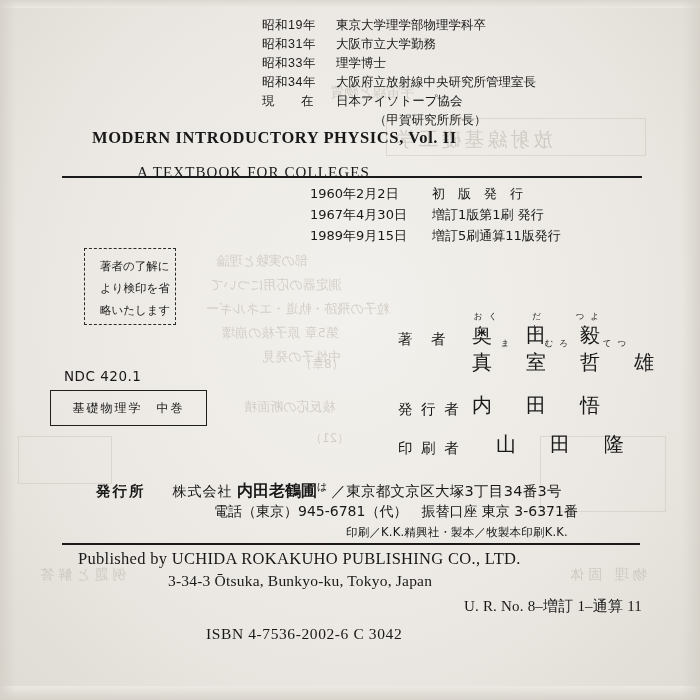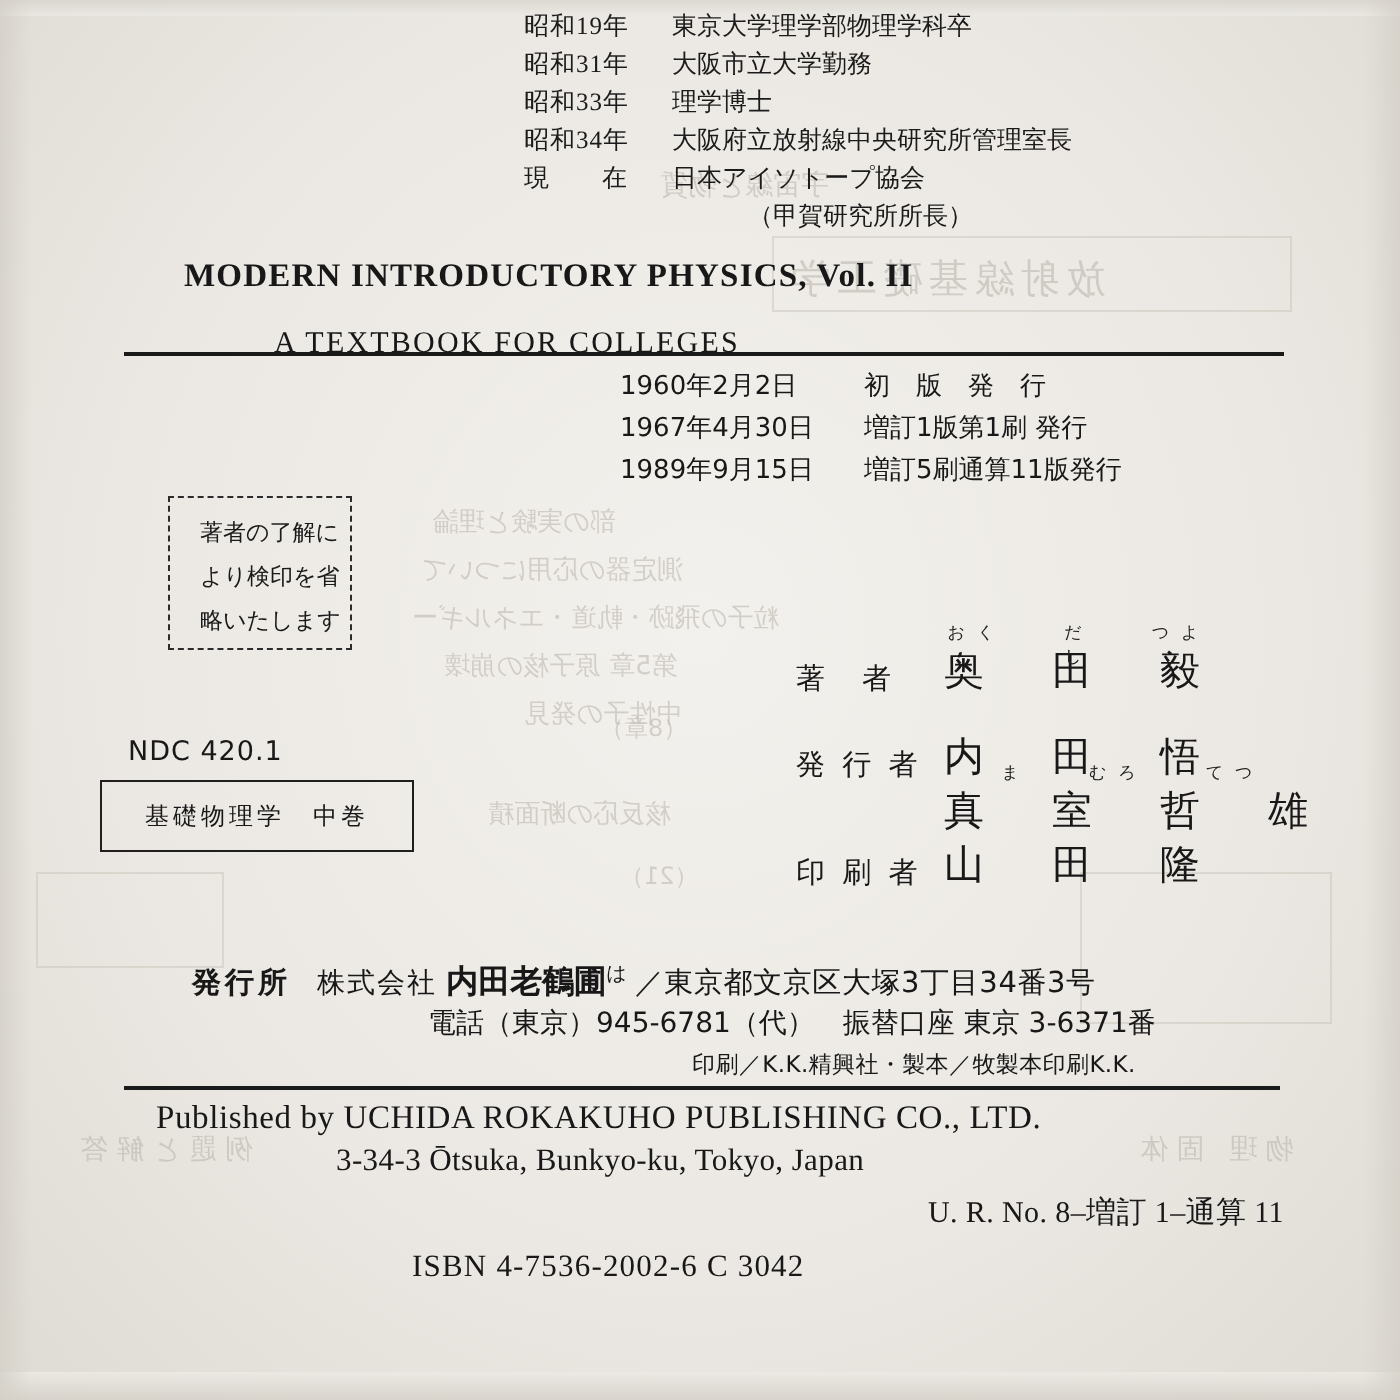--- a/index.html
+++ b/index.html
@@ -63,22 +63,22 @@
   .content {
     position: absolute;
     left: 0; top: 0;
     width: 700px; height: 700px;
   }
 
   
   .bio {
     position: absolute;
     left: 262px;
-    top: 4px;
-    font-family: Liberation Serif, serif;
+    top: 16px;
+    font-family: Liberation Sans, sans-serif;
     font-size: 12.5px;
     line-height: 19px;
     color: #1b1b1b;
   }
   .bio-row {
     display: flex;
   }
   .bio-year {
     width: 74px;
     letter-spacing: .5px;
@@ -208,21 +208,21 @@
 
   
   .pub {
     position: absolute;
     left: 96px;
     top: 480px;
     font-family: "DejaVu Sans", sans-serif;
     font-size: 14.5px;
     white-space: nowrap;
   }
-  .pub-label { letter-spacing: 2px; font-weight: bold; }
+  .pub-label { letter-spacing: 2px; font-weight: bold; margin-right: 14px;}
   .pub-name { font-weight: bold; font-size: 16px; }
   .pub-kk { font-size: 14px; letter-spacing: 1px; margin-left: 13px; }
   .pub-addr { margin-left: 4px; letter-spacing: .3px; }
   .tel {
     position: absolute;
     left: 214px;
     top: 503px;
     font-family: "DejaVu Sans", sans-serif;
     font-size: 14px;
     white-space: nowrap;
@@ -352,32 +352,32 @@
     </div>
 
     <div class="credits">
       <div class="credit-row">
         <span class="credit-label">著　者</span>
         <span class="ruby-wrap">
           <span class="ruby">おく　　だ　　つよし</span>
           <span class="credit-name">奥　田　毅</span>
         </span>
       </div>
-      <div class="credit-row" style="margin-top:16px;">
-        <span class="credit-label">発 行 者</span>
-        <span class="credit-name">内　田　悟</span>
-      </div>
       <div class="credit-row">
         <span class="credit-label"></span>
         <span class="ruby-wrap">
           <span class="ruby">ま　　むろ　　てつ</span>
           <span class="credit-name">真　室　哲　雄</span>
         </span>
       </div>
-      <div class="credit-row" style="margin-top:0;">
+      <div class="credit-row" style="margin-top:16px;">
+        <span class="credit-label">発 行 者</span>
+        <span class="credit-name">内　田　悟</span>
+      </div>
+      <div class="credit-row" style="margin-top:12px;gap:24px;">
         <span class="credit-label">印 刷 者</span>
         <span class="credit-name">山　田　隆</span>
       </div>
     </div>
 
     <div class="pub">
       <span class="pub-label">発行所</span><span class="pub-kk">株式会社</span>&nbsp;<span class="pub-name">内田老鶴圃</span><span style="font-size:10px;vertical-align:super;">は</span><span class="pub-addr">／東京都文京区大塚3丁目34番3号</span>
     </div>
     <div class="tel">電話（東京）945-6781（代）　振替口座 東京 3-6371番</div>
     <div class="printer-line">印刷／K.K.精興社・製本／牧製本印刷K.K.</div>

